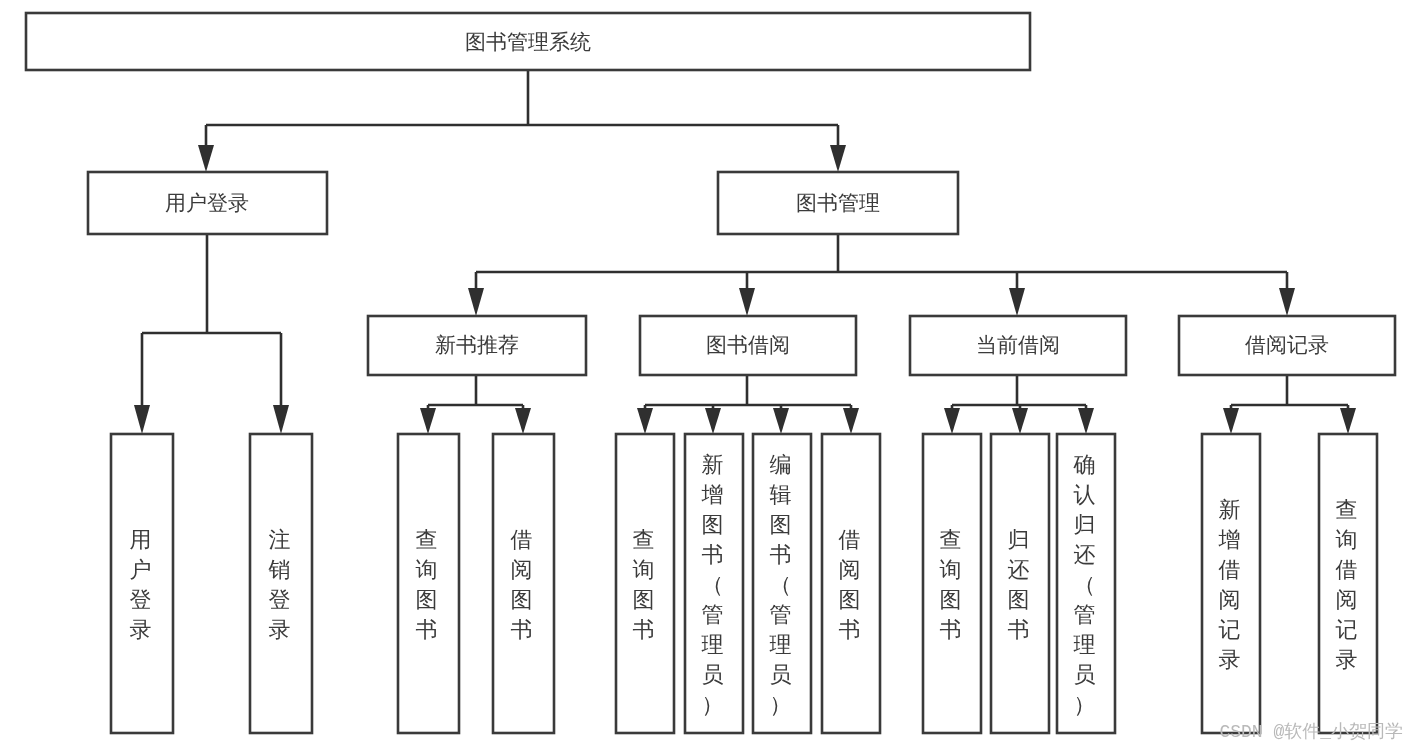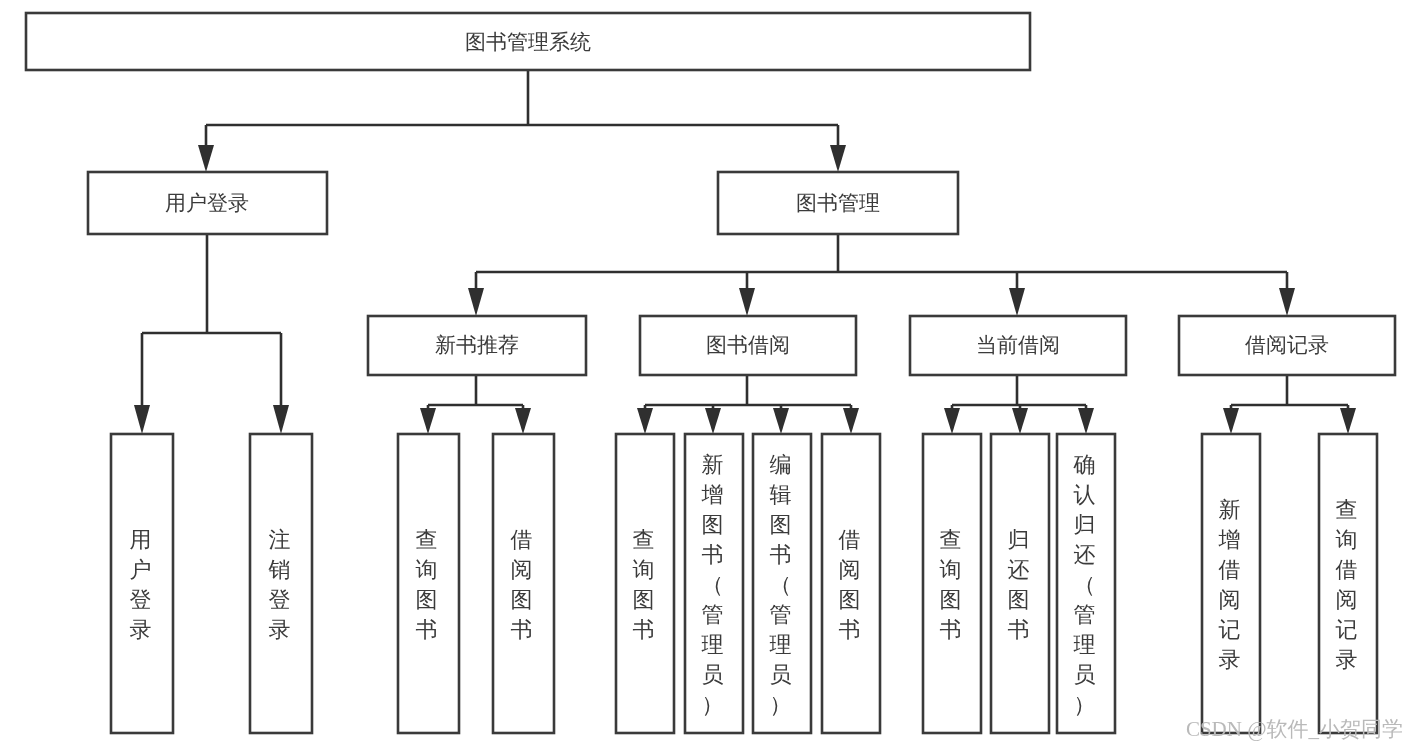--- a/index.html
+++ b/index.html
@@ -53,22 +53,22 @@
   }
   .arrow-head {
     fill: #2f2f2f;
     stroke: none;
   }
   .watermark {
     position: absolute;
     right: 10px;
     bottom: 4px;
     color: #b9b9b9;
-    font-size: 21px;
-    font-family: Liberation Serif, serif;
+    font-size: 18px;
+    font-family: Liberation Mono, monospace;
     white-space: nowrap;
     pointer-events: none;
   }
 </style>
 </head>
 <body>
 
 <div id="diagram-root">
   <svg class="diagram" viewBox="0 0 1405 747" xmlns="http://www.w3.org/2000/svg">
 

